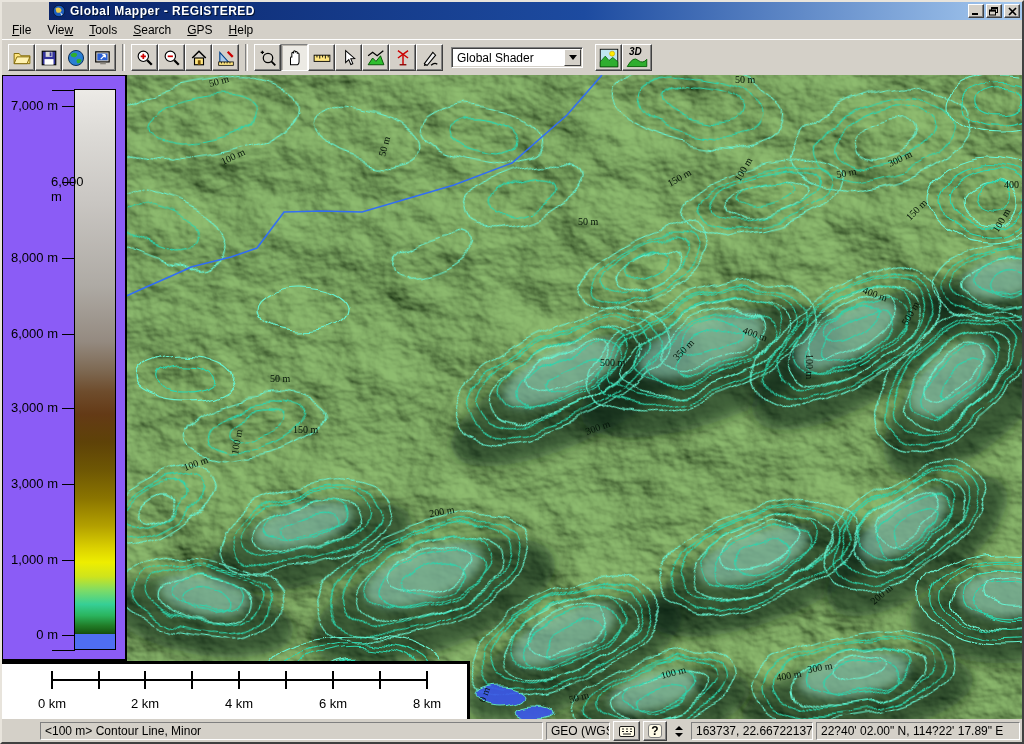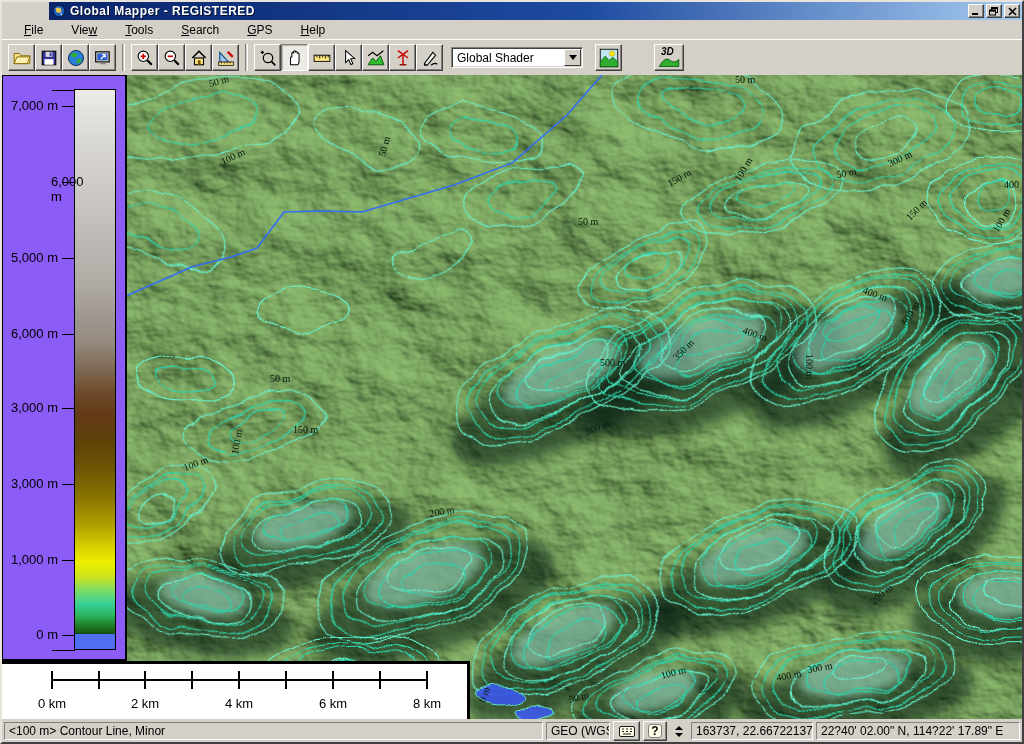--- a/index.html
+++ b/index.html
@@ -6,21 +6,21 @@
   body{width:1024px;height:744px;overflow:hidden;font-family:"Liberation Sans",sans-serif;}
   *{box-sizing:border-box;}
   .window{width:1024px;height:744px;background:#d4d0c8;border:2px solid;border-color:#e8e4dc #404040 #404040 #e8e4dc;position:relative;display:flex;flex-direction:column;}
   
   .titlebar{height:18px;background:linear-gradient(90deg,#0a246a 0%,#1d4ba0 55%,#a6caf0 100%);display:flex;align-items:center;padding:0 2px;flex:0 0 auto;margin-left:47px;}
   .title-icon{width:14px;height:14px;margin-left:1px;flex:0 0 auto;}
   .title-text{color:#fff;font-weight:bold;font-size:12px;margin-left:4px;flex:1;white-space:nowrap;letter-spacing:.5px;text-shadow:1px 1px 0 #00102e;}
   .wbtn{width:16px;height:14px;background:#d4d0c8;border:1px solid;border-color:#fff #404040 #404040 #fff;box-shadow:inset -1px -1px 0 #808080;margin-left:2px;display:flex;align-items:center;justify-content:center;padding:0;}
   
   .menubar{height:19px;display:flex;align-items:center;padding-left:2px;font-size:12px;color:#000;flex:0 0 auto;}
-  .menu-item{padding:6px 8px;white-space:nowrap;margin-left:12px;}
+  .menu-item{padding:6px 8px;white-space:nowrap;}
   .menu-item .u{text-decoration:underline;}
   
   .toolbar{height:36px;display:flex;align-items:center;border-top:1px solid #fff;flex:0 0 auto;padding-left:6px;}
   .tbtn{width:27px;height:27px;background:#d4d0c8;border:1px solid;border-color:#fff #404040 #404040 #fff;box-shadow:inset -1px -1px 0 #808080;display:flex;align-items:center;justify-content:center;padding:0;position:relative;}
   .tbtn.pressed{border-color:#808080 #fff #fff #808080;box-shadow:inset 1px 1px 0 #b8b4ac;background:#eceae4;}
   .tsep{width:3px;height:27px;margin:0 6px;border-left:1px solid #808080;border-right:1px solid #fff;}
   .combo{width:132px;height:21px;background:#fff;border:1px solid;border-color:#808080 #fff #fff #808080;box-shadow:inset 1px 1px 0 #404040,inset -1px -1px 0 #d4d0c8;display:flex;align-items:center;font-size:12px;padding-left:5px;position:relative;margin:0 6px 0 8px;color:#000;}
   .combo-arrow{position:absolute;right:1px;top:1px;bottom:1px;width:17px;background:#d4d0c8;border:1px solid;border-color:#fff #404040 #404040 #fff;display:flex;align-items:center;justify-content:center;}
   .tri-down{width:0;height:0;border-left:4px solid transparent;border-right:4px solid transparent;border-top:5px solid #000;}
   .threed-wrap{position:relative;width:22px;height:20px;}
@@ -43,21 +43,21 @@
       #dcd200 82%,#eeee00 84.5%,#cfe41c 87%,#7edc66 89.5%,#36cf96 92%,#2bb45e 94%,
       #217d28 95.8%,#185a12 97%,#15470e 97.35%,#4f6ef2 97.4%,#4f6ef2 100%);}
   .legend-tick{position:absolute;left:59px;width:13px;height:0;border-top:1px solid #000;}
   .legend-tick.long{left:49px;width:23px;}
   .legend-label{position:absolute;left:0;width:55px;text-align:right;font-size:13px;color:#000;}
   
   .scalebar{position:absolute;left:0;top:586px;width:468px;height:59px;background:#fff;border-top:3px solid #000;border-right:3px solid #000;z-index:5;}
   .scalebar svg{display:block;}
   .sb-text{font-family:"Liberation Sans",sans-serif;font-size:13px;fill:#000;}
   
-  .statusbar{height:23px;display:flex;align-items:center;padding:2px 2px 1px 2px;font-size:12px;flex:0 0 auto;gap:3px;color:#000;}
+  .statusbar{height:23px;display:flex;align-items:center;padding:2px 2px 1px 2px;font-size:12px;flex:0 0 auto;gap:3px;color:#000;margin-left:36px;}
   .sfield{border:1px solid;border-color:#808080 #fff #fff #808080;height:18px;line-height:16px;padding:0 4px;white-space:nowrap;overflow:hidden;background:#d4d0c8;}
   .sbtn{width:27px;height:20px;background:#d4d0c8;border:1px solid;border-color:#fff #404040 #404040 #fff;box-shadow:inset -1px -1px 0 #808080;display:flex;align-items:center;justify-content:center;padding:0;}
   .spinner{display:flex;flex-direction:column;justify-content:center;gap:3px;width:12px;margin:0 3px;}
   .tri-up-s{width:0;height:0;border-left:4px solid transparent;border-right:4px solid transparent;border-bottom:4px solid #000;margin:0 auto;}
   .tri-down-s{width:0;height:0;border-left:4px solid transparent;border-right:4px solid transparent;border-top:4px solid #000;margin:0 auto;}
   .help-q{font-weight:bold;font-size:12px;color:#000;background:#fffbe6;border:1px solid #808080;border-radius:3px;width:14px;height:14px;line-height:13px;text-align:center;}
 </style>
 </head>
 <body>
 
@@ -216,21 +216,21 @@
         </span>
     </div>
 
     <button class="tbtn" style="margin-left:6px;">
       <svg width="20" height="20" viewBox="0 0 16 16">
           <rect x="1" y="1" width="14" height="14" fill="#bfe6f0" stroke="#000" stroke-width="0.7"></rect>
           <circle cx="10.5" cy="4.5" r="2" fill="#ffee00" stroke="#c8a000" stroke-width="0.5"></circle>
           <path d="M1 11 L5 6.5 L8 10 L11 7.5 L15 11 V15 H1 Z" fill="#2fae2f" stroke="#005a00" stroke-width="0.6"></path>
         </svg>
     </button>
-    <button class="tbtn" style="width:30px;margin-left:32px;">
+    <button class="tbtn" style="width:30px;">
       <span class="threed-wrap">
         <svg width="22" height="20" viewBox="0 0 18 16">
             <path d="M1 15 Q6 6 10 10 Q14 13 17 9 L17 15 Z" fill="#2fae2f" stroke="#005a00" stroke-width="0.7"></path>
           </svg>
         <span class="threed-text">3D</span>
       </span>
     </button>
   </div>
 
   <div class="main">
@@ -556,21 +556,21 @@
       <div class="legend-tick" style="top:106px;"></div>
       <div class="legend-tick" style="top:182px;"></div>
       <div class="legend-tick" style="top:258px;"></div>
       <div class="legend-tick" style="top:332px;"></div>
       <div class="legend-tick" style="top:408px;"></div>
       <div class="legend-tick" style="top:484px;"></div>
       <div class="legend-tick" style="top:559px;"></div>
       <div class="legend-tick long" style="top:574px;"></div>
       <div class="legend-label" style="top:22px;">7,000 m</div>
       <div class="legend-label" style="top:98px;padding-left:48px;">6,000 m</div>
-      <div class="legend-label" style="top:174px;">5,000 m</div>
+      <div class="legend-label" style="top:174px;">8,000 m</div>
       <div class="legend-label" style="top:250px;">6,000 m</div>
       <div class="legend-label" style="top:324px;">3,000 m</div>
       <div class="legend-label" style="top:400px;">3,000 m</div>
       <div class="legend-label" style="top:476px;">1,000 m</div>
       <div class="legend-label" style="top:551px;">0 m</div>
     </div>
 
     <div class="scalebar">
       <svg width="465" height="56" viewBox="0 0 465 56">
         <path d="M50 16 H425" stroke="#000" stroke-width="2"></path>

